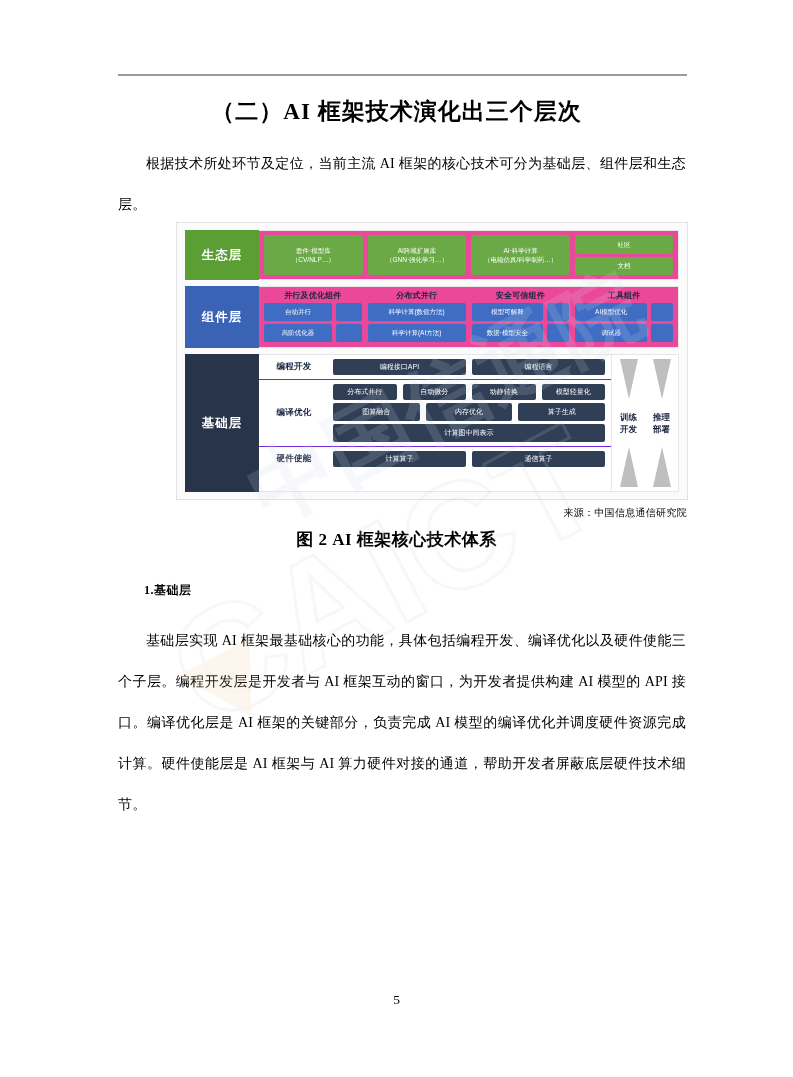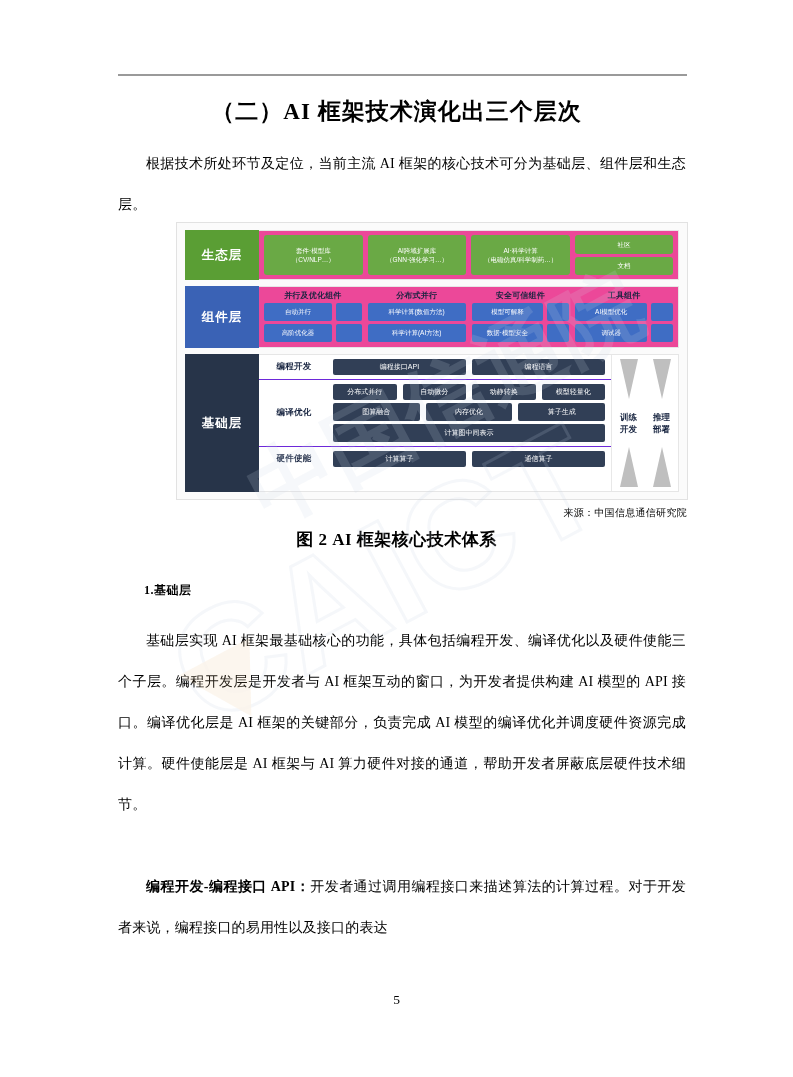--- a/index.html
+++ b/index.html
@@ -444,21 +444,20 @@
     </div>
   </div>
 
   <div class="fig-source">来源：中国信息通信研究院</div>
   <div class="fig-caption">图 2 AI 框架核心技术体系</div>
 
   <div class="h3" style="top:582px;">1.基础层</div>
 
   <div class="para indent" style="top:620px;">基础层实现 AI 框架最基础核心的功能，具体包括编程开发、编译优化以及硬件使能三个子层。编程开发层是开发者与 AI 框架互动的窗口，为开发者提供构建 AI 模型的 API 接口。编译优化层是 AI 框架的关键部分，负责完成 AI 模型的编译优化并调度硬件资源完成计算。硬件使能层是 AI 框架与 AI 算力硬件对接的通道，帮助开发者屏蔽底层硬件技术细节。</div>
 
-  <div class="para indent" style="top:866px;"><b>编程开发-编程接口 API：</b><span>开发者通过调用编程接口来描述算法的计算过程。对于开发者来说，编程接口的易用性以及接口的表达</span></div>
 
   <div class="page-number">5</div>
 
   <svg class="watermark" viewBox="0 0 793 1077" xmlns="http://www.w3.org/2000/svg">
     <g transform="rotate(-28 396 560)" opacity="0.55">
       <text x="150" y="620" font-family="Liberation Sans, sans-serif" font-size="150" font-weight="bold" fill="none" stroke="#c3cfe0" stroke-width="3">CAICT</text>
       <text x="300" y="470" font-family="DejaVu Sans, sans-serif" font-size="86" font-weight="bold" fill="#cbd6e4">中国信通院</text>
       <path d="M150 560 L230 560 L195 630 Z" fill="#e8b879" opacity="0.75"></path>
     </g>
   </svg>

